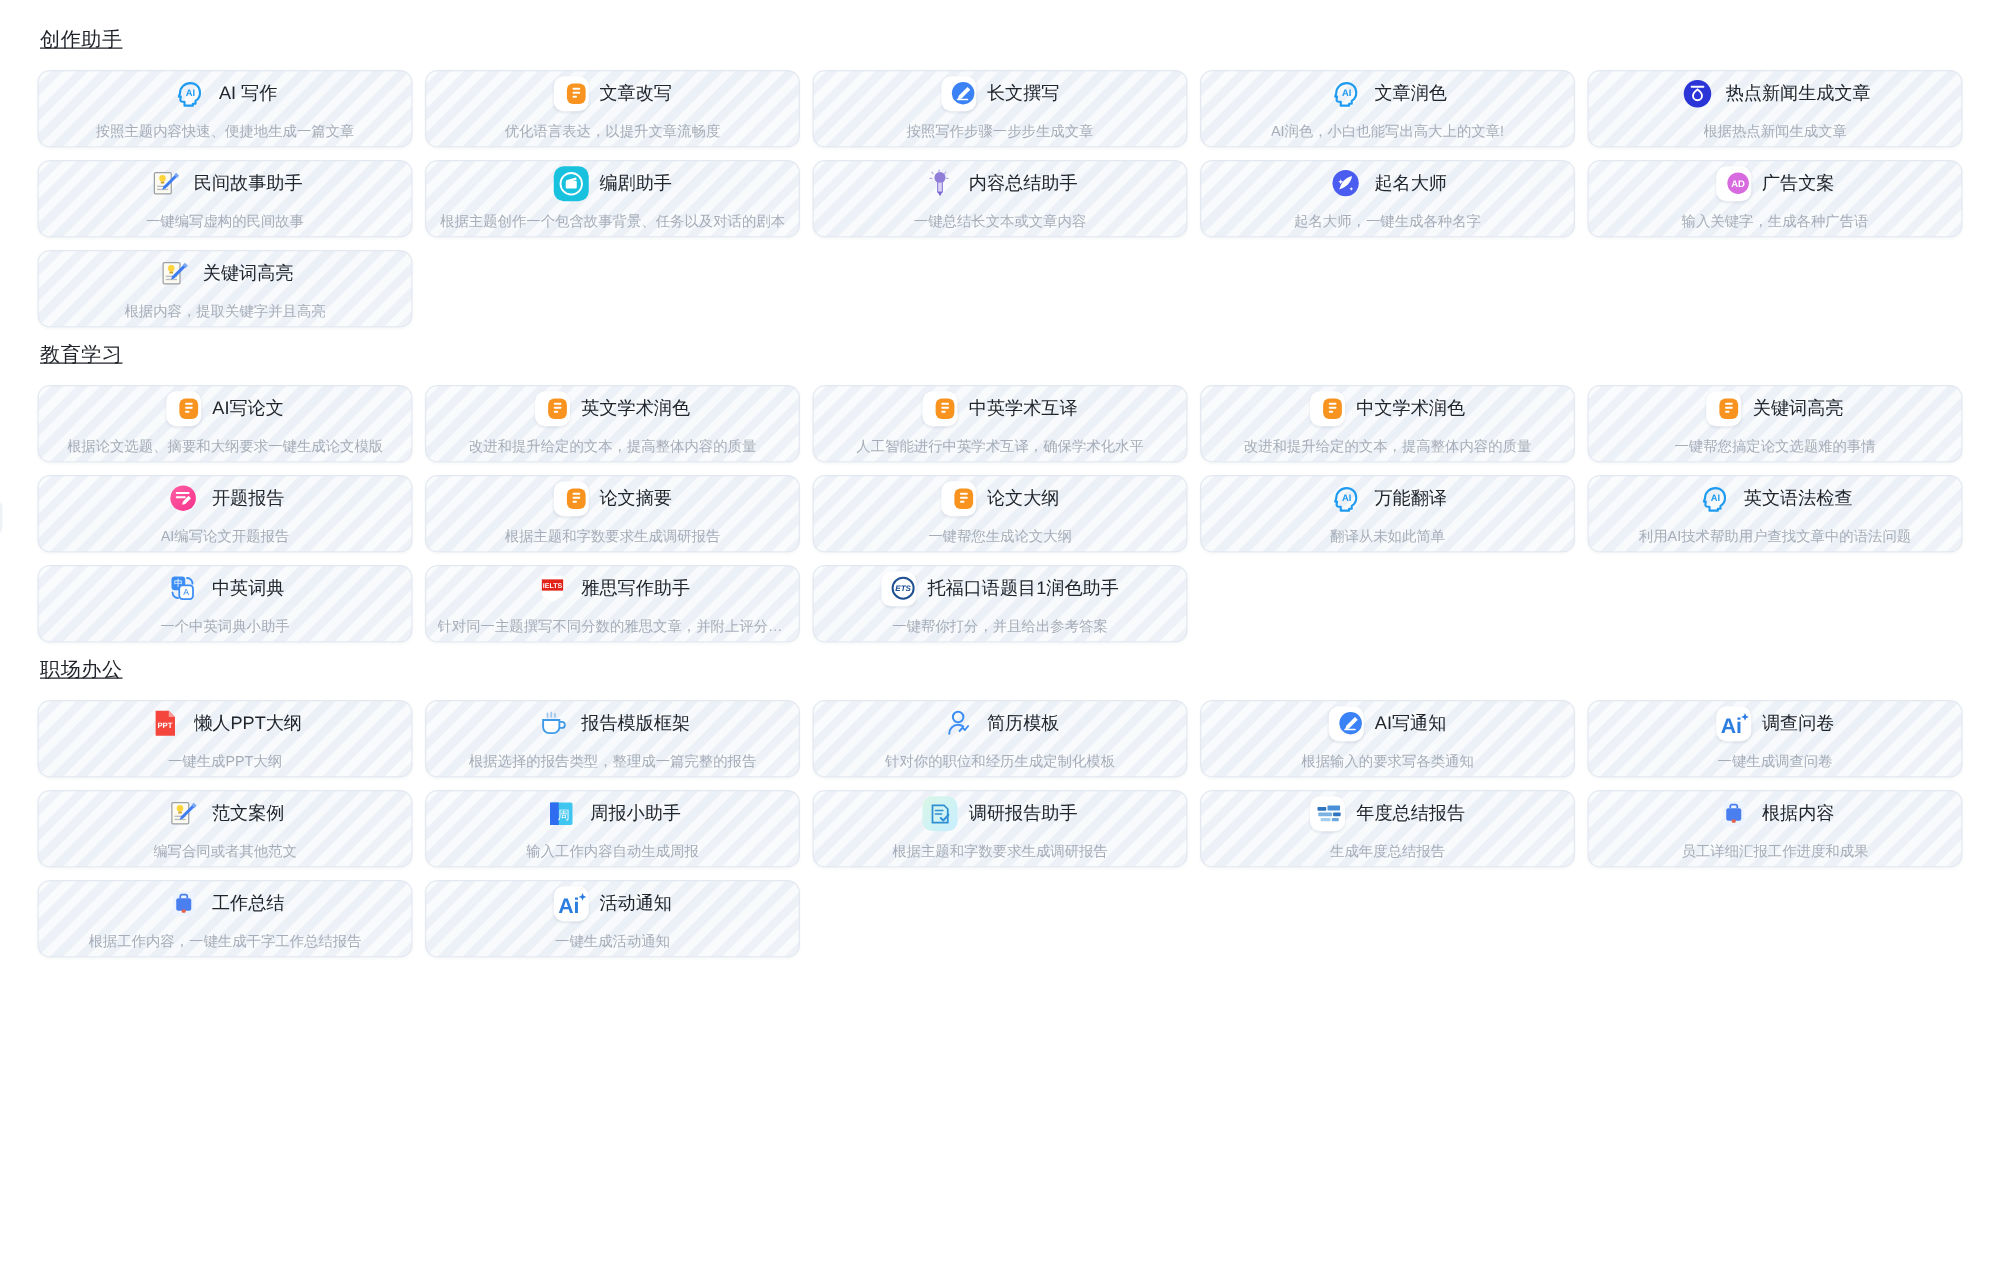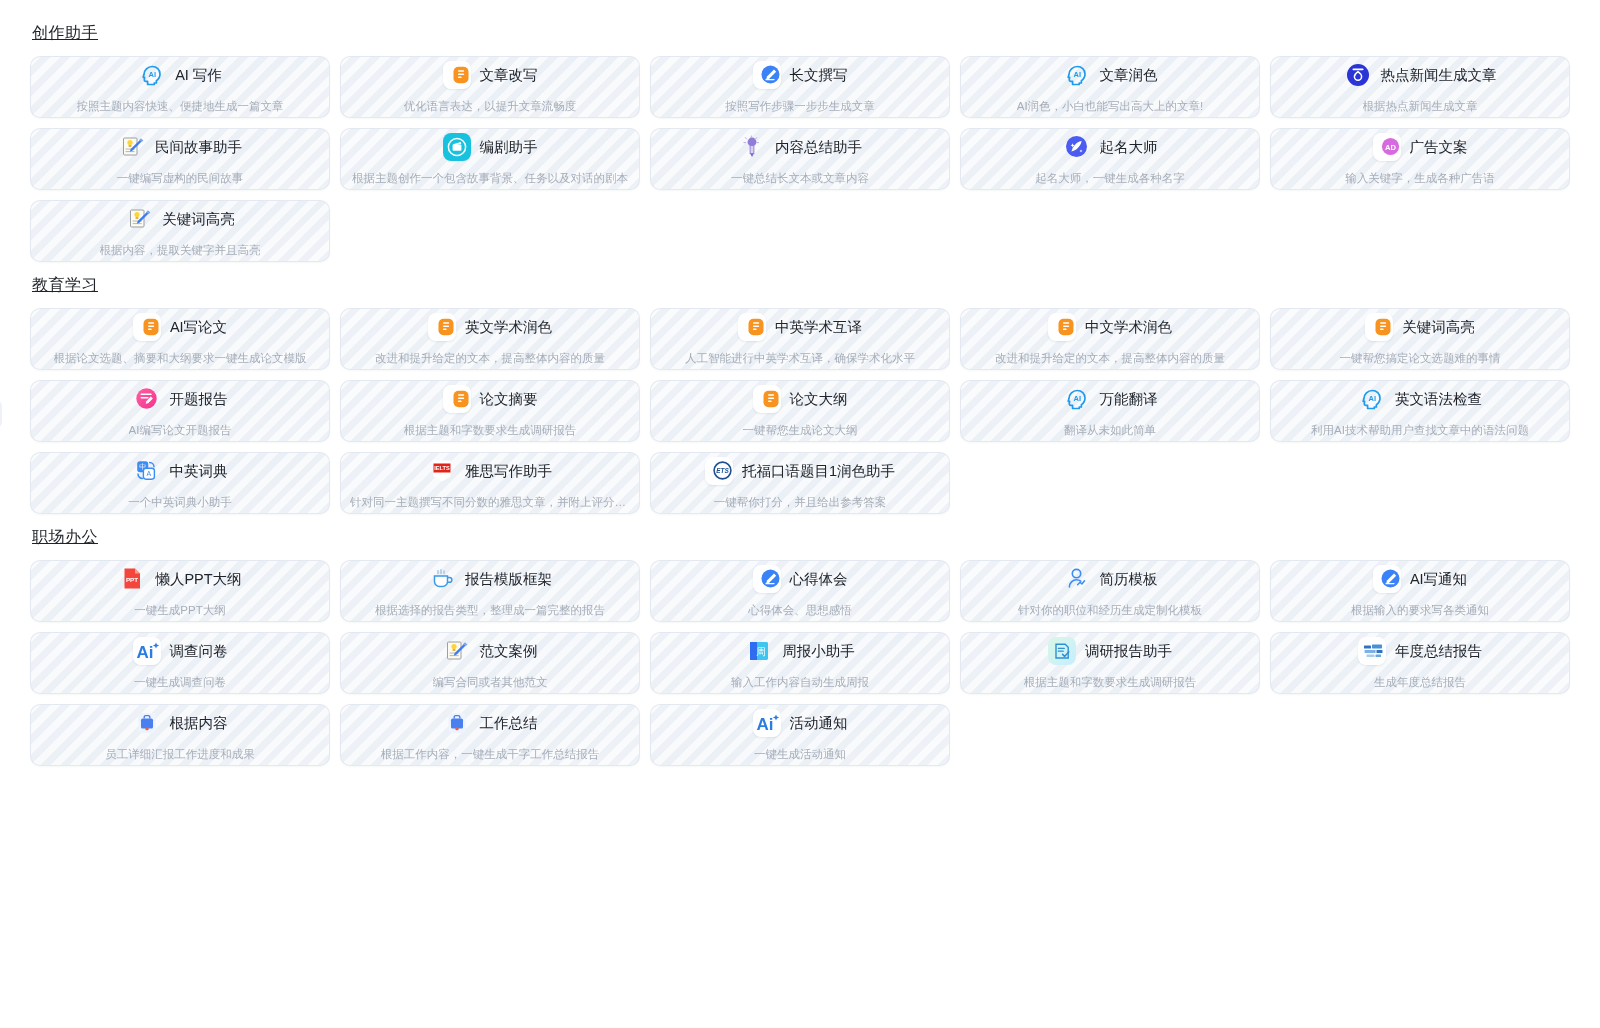--- a/index.html
+++ b/index.html
@@ -475,33 +475,20 @@
           <path d="M17.5 11.5h2a2.4 2.4 0 0 1 0 4.8h-2" fill="none" stroke="#3c9ae8" stroke-width="1.4"></path>
           <path d="M8 7.4V4.6M11 7.4V3.8M14 7.4V5" stroke="#9bc6ef" stroke-width="1.4" stroke-linecap="round"></path>
         </svg>
               </span>
               <span class="card-title">报告模版框架</span>
             </div>
             <div class="card-desc">根据选择的报告类型，整理成一篇完整的报告</div>
           </div>
           <div class="card">
             <div class="card-head">
-              <span class="icon ic-white">
-        <svg width="21" height="21" viewBox="0 0 21 21">
-          <circle cx="10.5" cy="10.5" r="9" fill="#3b82f6"></circle>
-          <path d="M14 5.5 7 12.5l-1 3.2 3.2-1 7-7z" fill="#fff"></path>
-          <path d="M6 15.6h8" stroke="#fff" stroke-width="1.3" stroke-linecap="round"></path>
-        </svg>
-              </span>
-              <span class="card-title">心得体会</span>
-            </div>
-            <div class="card-desc">心得体会、思想感悟</div>
-          </div>
-          <div class="card">
-            <div class="card-head">
               <span class="icon ic-plain">
         <svg width="25" height="25" viewBox="0 0 25 25">
           <circle cx="12.5" cy="7.6" r="4.2" fill="none" stroke="#3c8ef5" stroke-width="1.6"></circle>
           <path d="M5.4 21c0-4 3.2-7.2 7.1-7.2 1.6 0 3 .5 4.2 1.4" fill="none" stroke="#3c8ef5" stroke-width="1.6" stroke-linecap="round"></path>
           <path d="M13.6 18.8l2.4-2.6 1.9 1.8 2.6-3.2" fill="none" stroke="#3c8ef5" stroke-width="1.5" stroke-linecap="round" stroke-linejoin="round"></path>
         </svg>
               </span>
               <span class="card-title">简历模板</span>
             </div>
             <div class="card-desc">针对你的职位和经历生成定制化模板</div>

